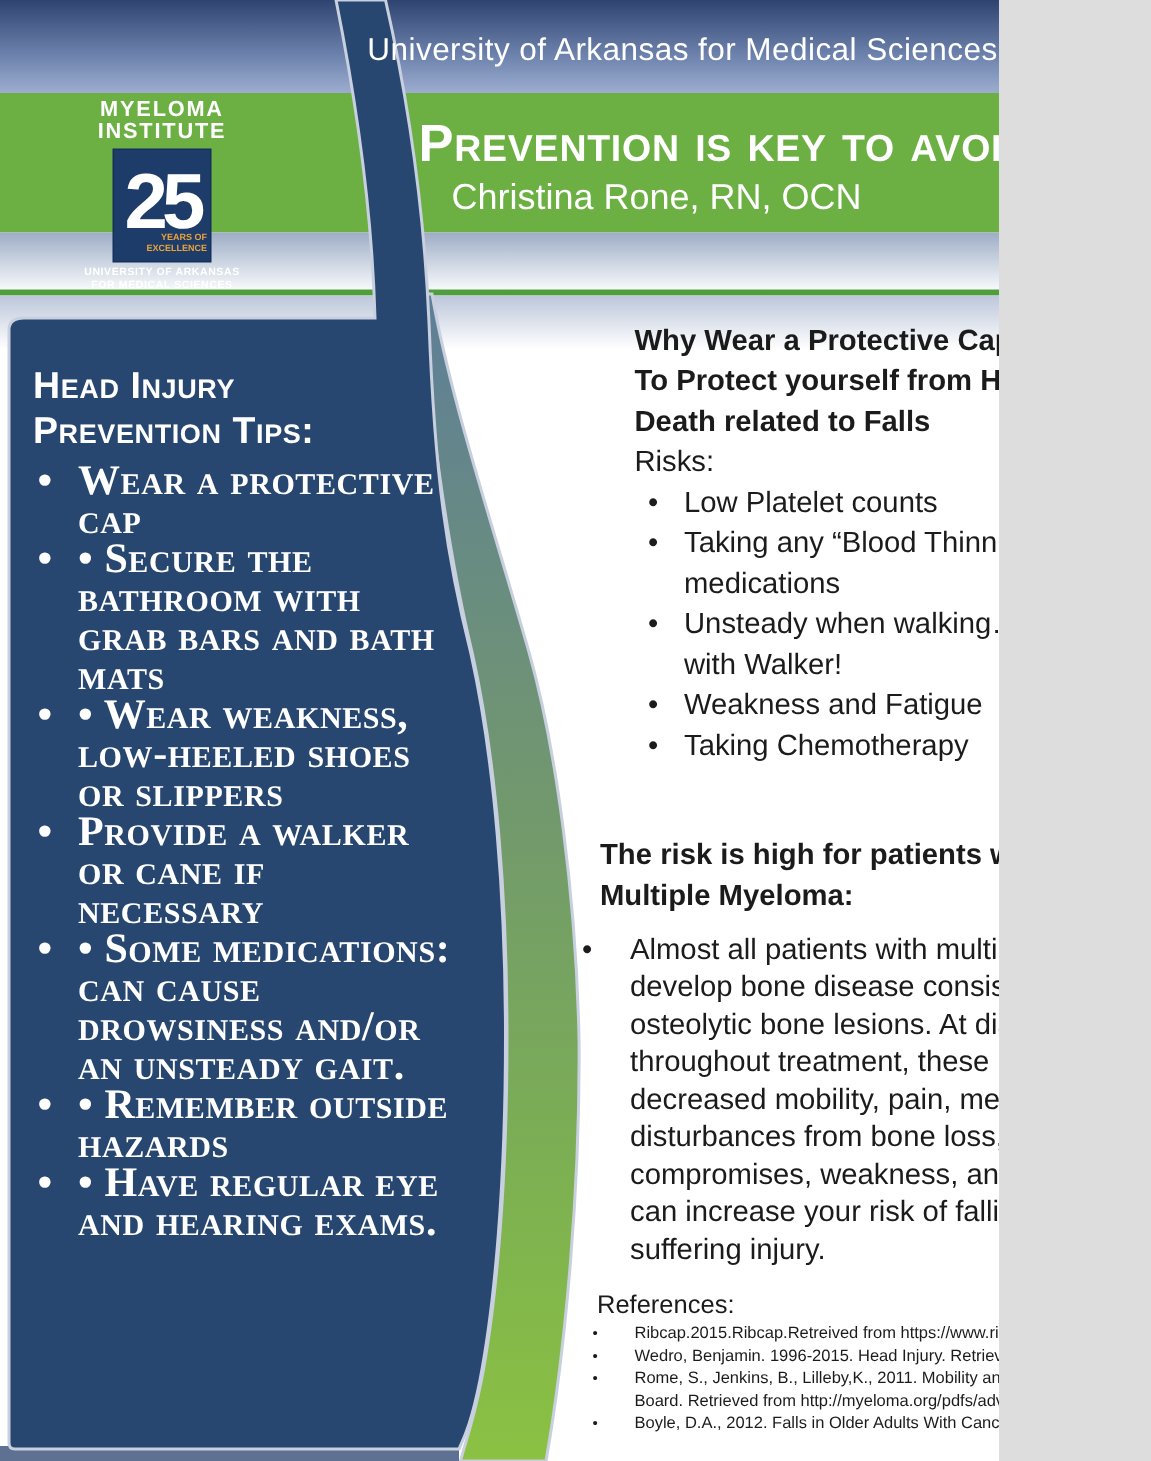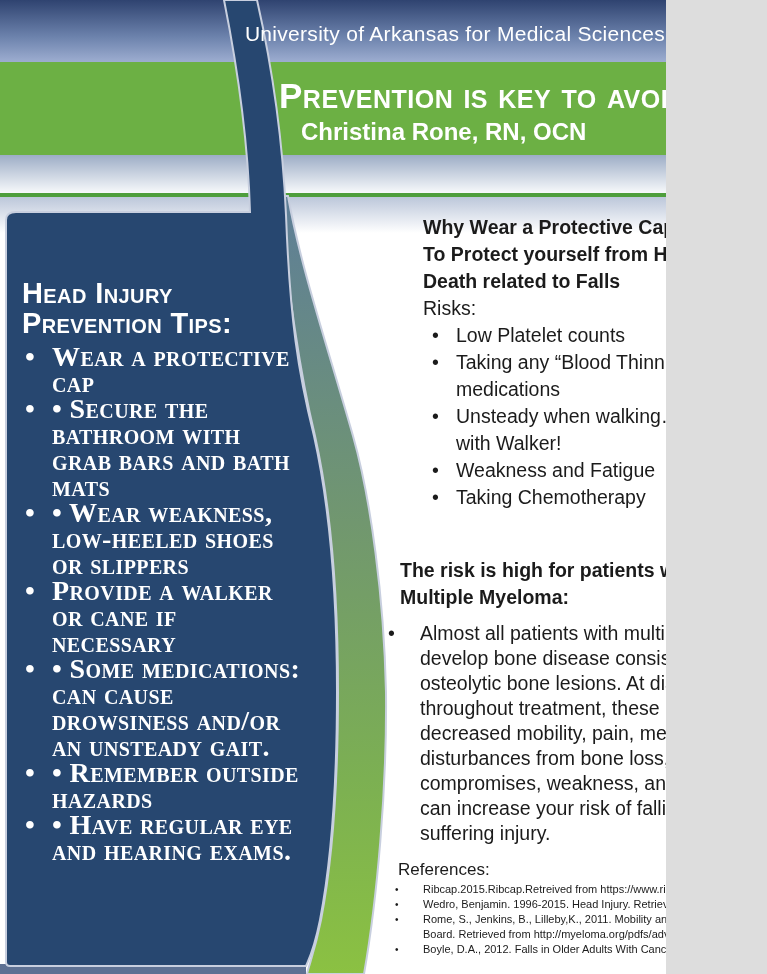--- a/index.html
+++ b/index.html
@@ -13,42 +13,42 @@
   .university{
     position:absolute;left:190px;top:22px;width:530px;z-index:3;
     color:#ffffff;font-size:21px;letter-spacing:.3px;text-align:center;white-space:nowrap;
   }
   .title{
     position:absolute;left:279px;top:76px;z-index:3;color:#ffffff;
     font-size:35px;font-weight:700;font-variant:small-caps;letter-spacing:.5px;white-space:nowrap;
   }
   .subtitle{
     position:absolute;left:301px;top:118px;z-index:3;color:#ffffff;
-    font-size:24px;font-weight:700;white-space:nowrap;
+    font-size:24px;font-weight:400;white-space:nowrap;
   }
 
   
   .logo{position:absolute;left:50px;top:66px;width:116px;z-index:3;text-align:center;color:#fff;}
   .logo .org{font-size:14.5px;font-weight:700;line-height:15px;letter-spacing:1.2px;white-space:pre-line;}
   .logo .box{
     position:relative;width:64px;height:74px;margin:4px auto 4px auto;background:#1e3c69;
     box-shadow:0 0 0 1px #15305a;
   }
   .logo .box .num{font-size:52px;font-weight:700;line-height:70px;letter-spacing:-4px;color:#ffffff;}
   .logo .box .yrs{
     position:absolute;right:2px;bottom:4px;font-size:6px;font-weight:700;color:#e8a33d;
     line-height:7px;white-space:pre-line;text-align:right;
   }
   .logo .foot{font-size:7px;font-weight:700;line-height:8.5px;letter-spacing:.4px;white-space:pre-line;}
 
   
   .sidebar{position:absolute;left:22px;top:242px;width:280px;z-index:3;color:#ffffff;}
   .sidebar .head{
-    font-size:29px;font-weight:700;font-variant:small-caps;line-height:30px;
-    letter-spacing:.4px;white-space:pre-line;margin-bottom:6px;margin-top:36px;
+    font-size:25px;font-weight:700;font-variant:small-caps;line-height:30px;
+    letter-spacing:.4px;white-space:pre-line;margin-bottom:6px;
   }
   .sidebar ul{list-style:none;margin:0;padding:0 0 0 30px;}
   .sidebar li{
     position:relative;font-size:28px;font-weight:700;font-variant:small-caps;
     line-height:26px;letter-spacing:.4px;white-space:pre-wrap;margin:0;font-family:Liberation Serif, serif;
   }
   .sidebar li::before{content:"\2022";position:absolute;left:-27px;top:0;}
 
   
   .maincol{position:absolute;left:398px;top:214px;width:620px;z-index:2;color:#1b1b1b;}
@@ -123,20 +123,31 @@
              L 6,220
              Q 6,212 16,212
              L 250,212
              C 248,140 238,70 224,0 Z" fill="#274770" stroke="#c8cfdf" stroke-width="2"></path>
   </svg>
 
   <div class="university">University of Arkansas for Medical Sciences</div>
   <div class="title">Prevention is key to avoiding falls</div>
   <div class="subtitle">Christina Rone, RN, OCN</div>
 
+  <div class="logo">
+    <div class="org">MYELOMA
+INSTITUTE</div>
+    <div class="box">
+      <div class="num">25</div>
+      <div class="yrs">YEARS OF
+EXCELLENCE</div>
+    </div>
+    <div class="foot">UNIVERSITY OF ARKANSAS
+FOR MEDICAL SCIENCES</div>
+  </div>
 
   <div class="sidebar">
     <div class="head">Head Injury
 Prevention Tips:</div>
     <ul>
       <li>Wear a protective cap</li>
       <li>• Secure the bathroom with grab bars and bath mats</li>
       <li>• Wear weakness, low-heeled shoes or slippers</li>
       <li>Provide a walker or cane if necessary</li>
       <li>• Some medications: can cause drowsiness and/or an unsteady gait.</li>

